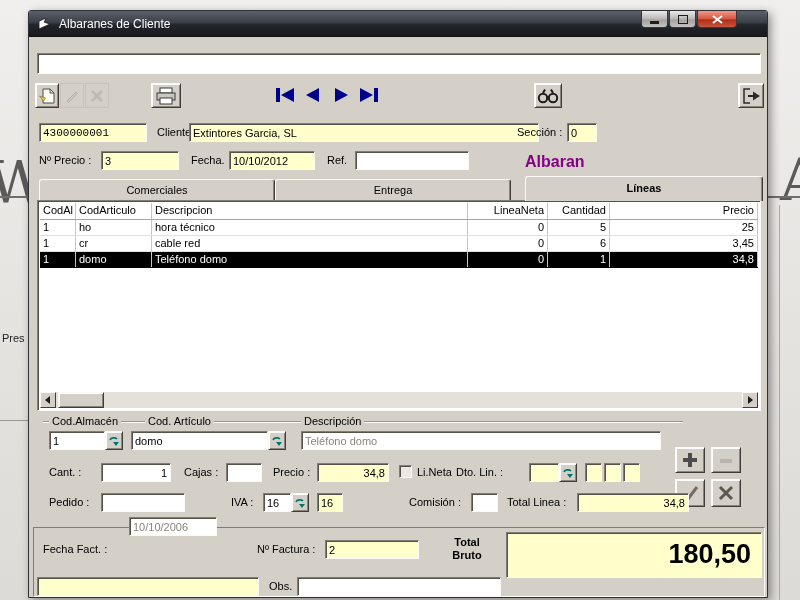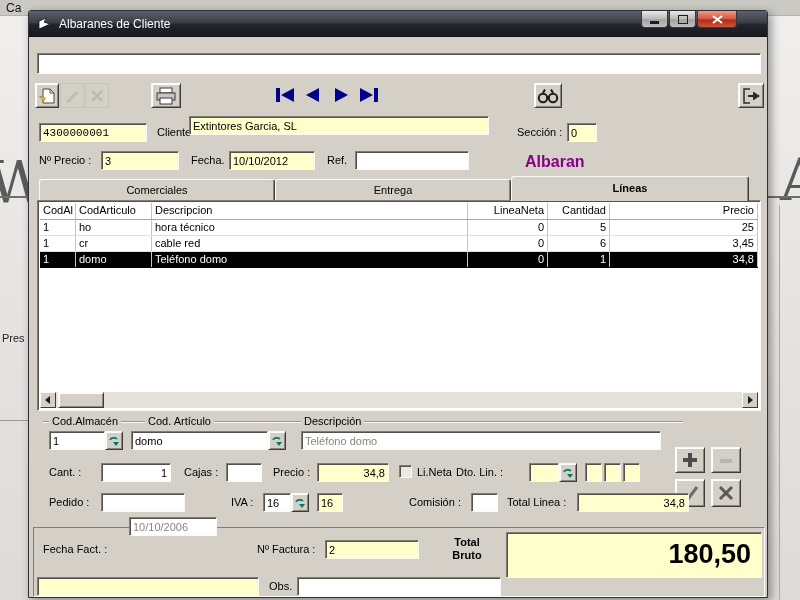--- a/index.html
+++ b/index.html
@@ -49,21 +49,21 @@
   .navicon { position:absolute; cursor:pointer; }
   .lbl { position:absolute; font-size:11px; color:#000; white-space:nowrap; }
 
   .cmdfield { position:absolute; left:8px; top:42px; width:724px; height:21px; }
 
   
   .tab { position:absolute; top:168px; height:21px; background:#d4d0c8; z-index:2; cursor:pointer;
          border-top:1px solid #fbfaf7; border-left:1px solid #fbfaf7; border-right:1px solid #403d38;
          box-shadow:inset -1px 0 0 #8a867e; border-radius:3px 3px 0 0;
          font-size:11px; text-align:center; line-height:20px; }
-  .tab.active { top:165px; height:25px; font-weight:bold; z-index:4; line-height:23px; }
+  .tab.active { top:165px; height:25px; font-weight:bold; z-index:4; line-height:23px;margin-left:14px; }
 
   .tablepanel { position:absolute; left:8px; top:189px; width:724px; height:211px; z-index:3;
                 background:#fff;
                 border-top:1px solid #807d76; border-left:1px solid #807d76;
                 border-bottom:1px solid #fbfaf7; border-right:1px solid #fbfaf7;
                 box-shadow:inset 1px 1px 0 #555249; }
   .grid { position:absolute; left:2px; top:2px; right:2px; font-size:11px; }
   .grow { display:flex; height:16px; border-bottom:1px solid #e2dfd8; }
   .grow.ghead { height:17px; border-bottom:1px solid #a9a69e; }
   .gcell { border-right:1px solid #c8c5be; padding:1px 3px; white-space:nowrap; overflow:hidden; }
@@ -96,23 +96,20 @@
   .bigtotal { position:absolute; left:477px; top:521px; width:256px; height:46px;
               font-size:27px; font-weight:bold; text-align:right; padding:6px 10px 0 0; color:#000; }
   .doc-type { position:absolute; left:496px; top:142px; font-size:16px; font-weight:bold; color:#850085; }
   svg { display:block; }
 </style>
 </head>
 <body>
 
 <div class="screen">
 
-  <div class="bg-topstrip">
-    <span class="bg-ca">Ca</span>
-  </div>
   <div class="bg-w">W</div>
   <div class="bg-a">A</div>
   <div class="bg-pres">Pres</div>
   <div class="bg-hline l"></div>
   <div class="bg-hline r"></div>
   <div class="bg-hline2"></div>
   <div class="bg-vline"></div>
 
   <div class="win">
 
@@ -203,21 +200,21 @@
     <span class="btn" style="left:709px;top:72px;width:26px;height:25px">
       <svg width="20" height="18" viewBox="0 0 20 18">
           <path d="M9 2 H3 v14 h6" fill="none" stroke="#2a2a2a" stroke-width="1.5"></path>
           <line x1="7" y1="9" x2="14" y2="9" stroke="#2a2a2a" stroke-width="2"></line>
           <polygon points="12,4.5 19,9 12,13.5" fill="#2a2a2a"></polygon>
         </svg>
     </span>
 
     <input class="field yellow" style="left: 10px; top: 112px; width: 108px; font-family: Liberation Mono, monospace;" value="4300000001">
     <span class="lbl" style="left:128px;top:115px">Cliente</span>
-    <input class="field yellow" style="left: 160px; top: 105px; width: 300px;" value="Extintores Garcia, SL">
+    <input class="field yellow" style="left: 160px; top: 112px; width: 350px;" value="Extintores Garcia, SL">
     <span class="lbl" style="left:488px;top:115px">Sección :</span>
     <input class="field yellow" style="left: 538px; top: 112px; width: 30px;" value="0">
 
     <span class="lbl" style="left:10px;top:143px">Nº Precio :</span>
     <input class="field yellow" style="left: 72px; top: 140px; width: 78px;" value="3">
     <span class="lbl" style="left:162px;top:143px">Fecha.</span>
     <input class="field yellow" style="left: 200px; top: 140px; width: 86px;" value="10/10/2012">
     <span class="lbl" style="left:298px;top:143px">Ref.</span>
     <input class="field" style="left: 326px; top: 140px; width: 114px;" value="">
     <span class="doc-type">Albaran</span>

